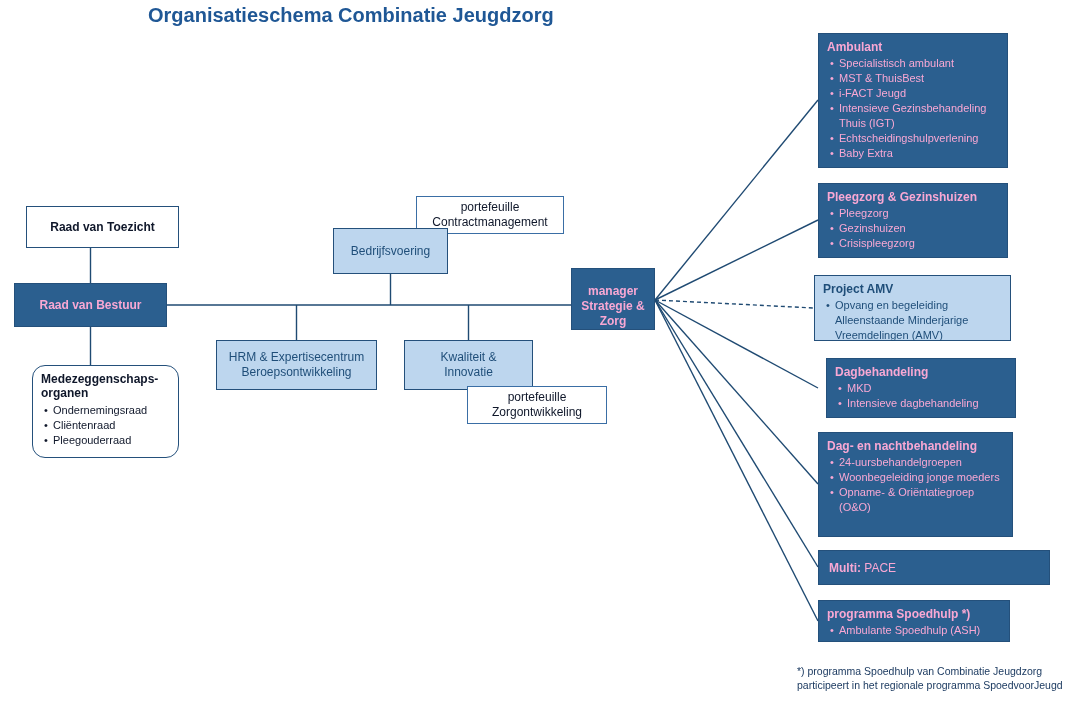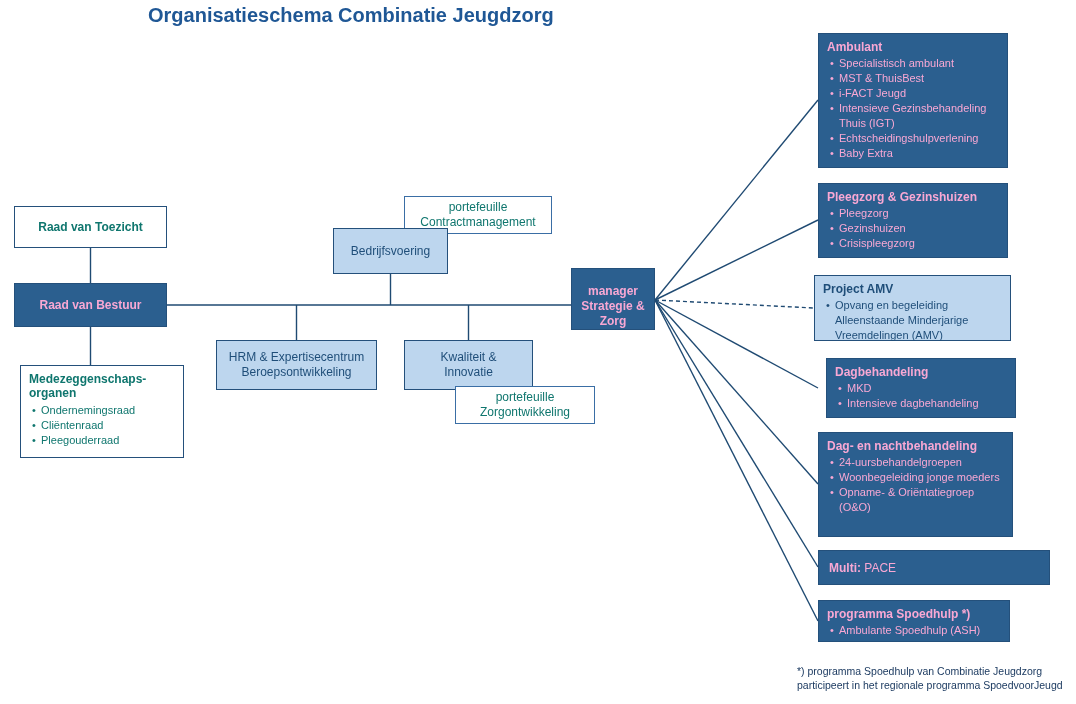--- a/index.html
+++ b/index.html
@@ -22,21 +22,21 @@
     font-weight: bold;
     color: #1F5795;
     z-index: 2;
   }
 
   .box {
     position: absolute;
     box-sizing: border-box;
     z-index: 1;
   }
-  .box.white { background: #ffffff; border: 1.5px solid #24507B; color: #0f766e; }
+  .box.white { background: #ffffff; border: 1.5px solid #24507B; color: #0f172a; margin-left: 12px; }
   .box.thin  { border-width: 1px; border-color: #3A6EA5; }
   .box.light { background: #BDD6EE; border: 1px solid #24507B; color: #1F4E79; }
   .box.dark  { background: #2B5F8F; border: 1px solid #24507B; color: #f9a8d4; }
 
   .centered {
     display: flex;
     align-items: center;
     justify-content: center;
     text-align: center;
     font-size: 12px;
@@ -53,21 +53,21 @@
     padding: 6px 8px 1px 8px;
   }
   .bullets { padding: 1px 4px 4px 6px; }
   .bullet { display: flex; font-size: 11px; line-height: 1.36; }
   .bullet .mk { flex: 0 0 14px; width: 14px; text-align: center; }
   .bullet .tx { flex: 1; padding-right: 2px; }
 
   
   .b-toezicht      { left: 14px;  top: 206px; width: 153px; height: 42px; border-width: 2px; }
   .b-bestuur       { left: 14px;  top: 283px; width: 153px; height: 44px; }
-  .b-medez         { left: 20px;  top: 365px; width: 164px; height: 93px; }
+  .b-medez         { left: 20px;  top: 365px; width: 147px; height: 93px; border-radius: 13px; }
   .b-contract      { left: 404px; top: 196px; width: 148px; height: 38px; }
   .b-bedrijf       { left: 333px; top: 228px; width: 115px; height: 46px; }
   .b-hrm           { left: 216px; top: 340px; width: 161px; height: 50px; }
   .b-kwaliteit     { left: 404px; top: 340px; width: 129px; height: 50px; padding: 0 16px; }
   .b-zorg          { left: 455px; top: 386px; width: 140px; height: 38px; }
   .b-manager      { left: 571px; top: 268px; width: 84px;  height: 62px; align-items: flex-end; }
   .b-ambulant      { left: 818px; top: 33px;  width: 190px; height: 135px; }
   .b-pleegzorg     { left: 818px; top: 183px; width: 190px; height: 75px; }
   .b-amv           { left: 814px; top: 275px; width: 197px; height: 66px; border: 1.5px solid #2B5F8F; }
   .b-dagbehandeling{ left: 818px; top: 358px; width: 190px; height: 60px; margin-left: 8px; }

